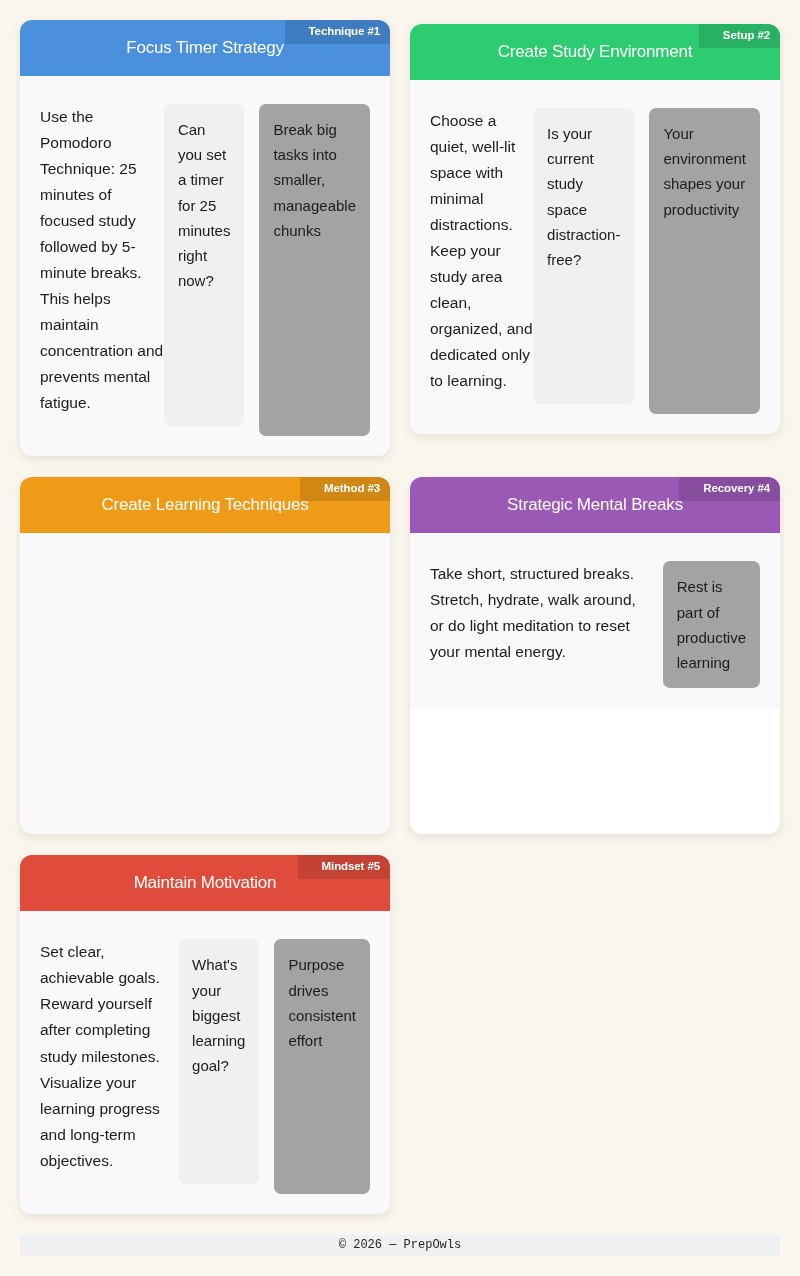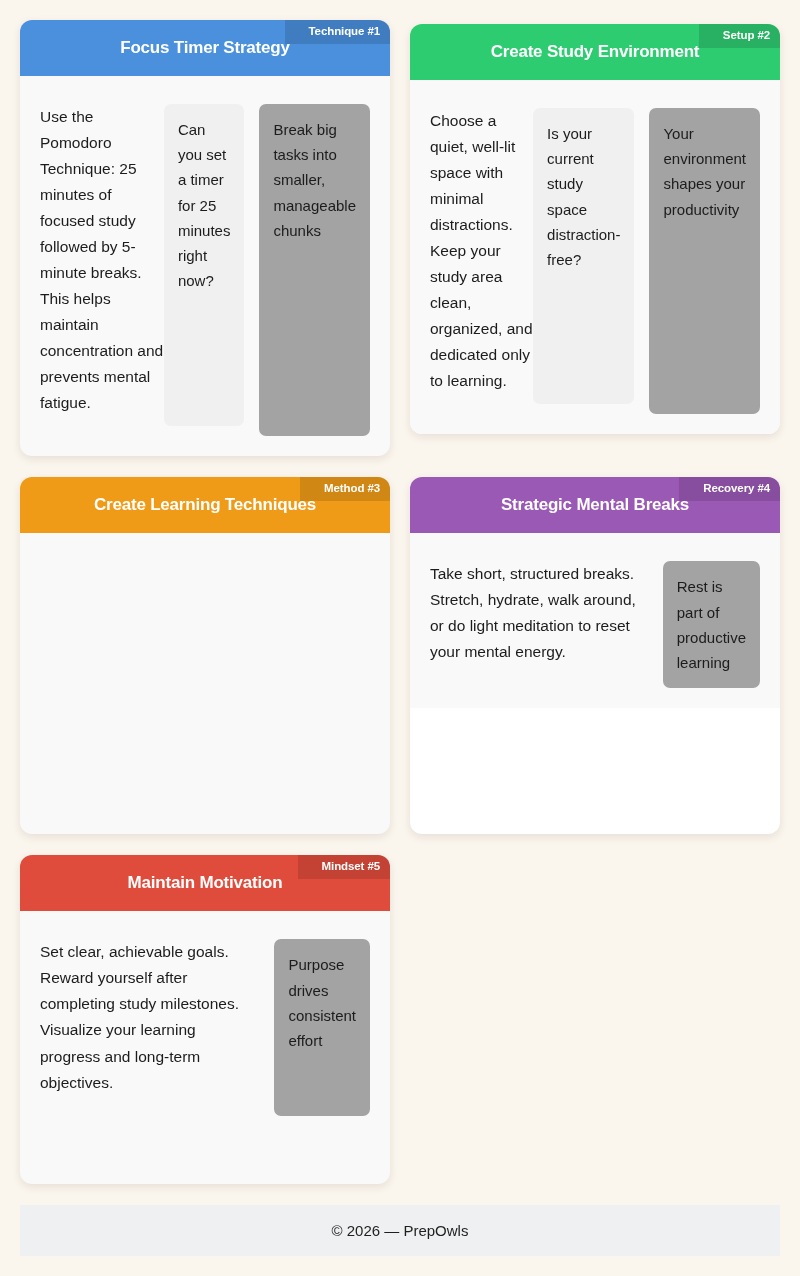--- a/index.html
+++ b/index.html
@@ -49,21 +49,21 @@
     min-height: 56px;
     display: flex;
     align-items: center;
     justify-content: center;
     padding: 14px 16px;
   }
 
   .card-title {
     color: #ffffff;
     font-size: 17px;
-    font-weight: bold;
+    font-weight: normal;
     letter-spacing: -0.2px;
     text-align: left;
     line-height: 1.2;
   }
 
   .card-badge {
     position: absolute;
     top: 0;
     right: 0;
     background: rgba(0, 0, 0, 0.13);
@@ -111,23 +111,23 @@
   .footer {
     margin-top: 21px;
     background: #eef0f1;
     height: 64px;
     display: flex;
     align-items: center;
     justify-content: center;
   }
 
   .footer-text {
-    font-size: 15px;
+    font-size: 12px;
     color: #1f1f1f;
-    font-family: Liberation Sans, sans-serif;
+    font-family: Liberation Mono, monospace;
   }
 </style>
 </head>
 <body>
 
 <div class="page">
 
   <div class="grid">
 
     <div class="card tone-light" style="min-height:412px;">
@@ -175,20 +175,21 @@
       <div class="card-filler"></div>
     </div>
 
     <div class="card tone-light" style="min-height:329px;">
       <div class="card-header" style="background:#e04c3b;">
         <div class="card-title">Maintain Motivation</div>
         <div class="card-badge">Mindset #5</div>
       </div>
       <div class="card-body">
         <div class="card-desc">Set clear, achievable goals. Reward yourself after completing study milestones. Visualize your learning progress and long-term objectives.</div>
+        <div class="chip chip-question">What's your biggest learning goal?</div>
         <div class="chip chip-tip">Purpose drives consistent effort</div>
         <div class="card-filler"></div>
       </div>
     </div>
 
   </div>
 
   <div class="footer">
     <div class="footer-text">© 2026 — PrepOwls</div>
   </div>

